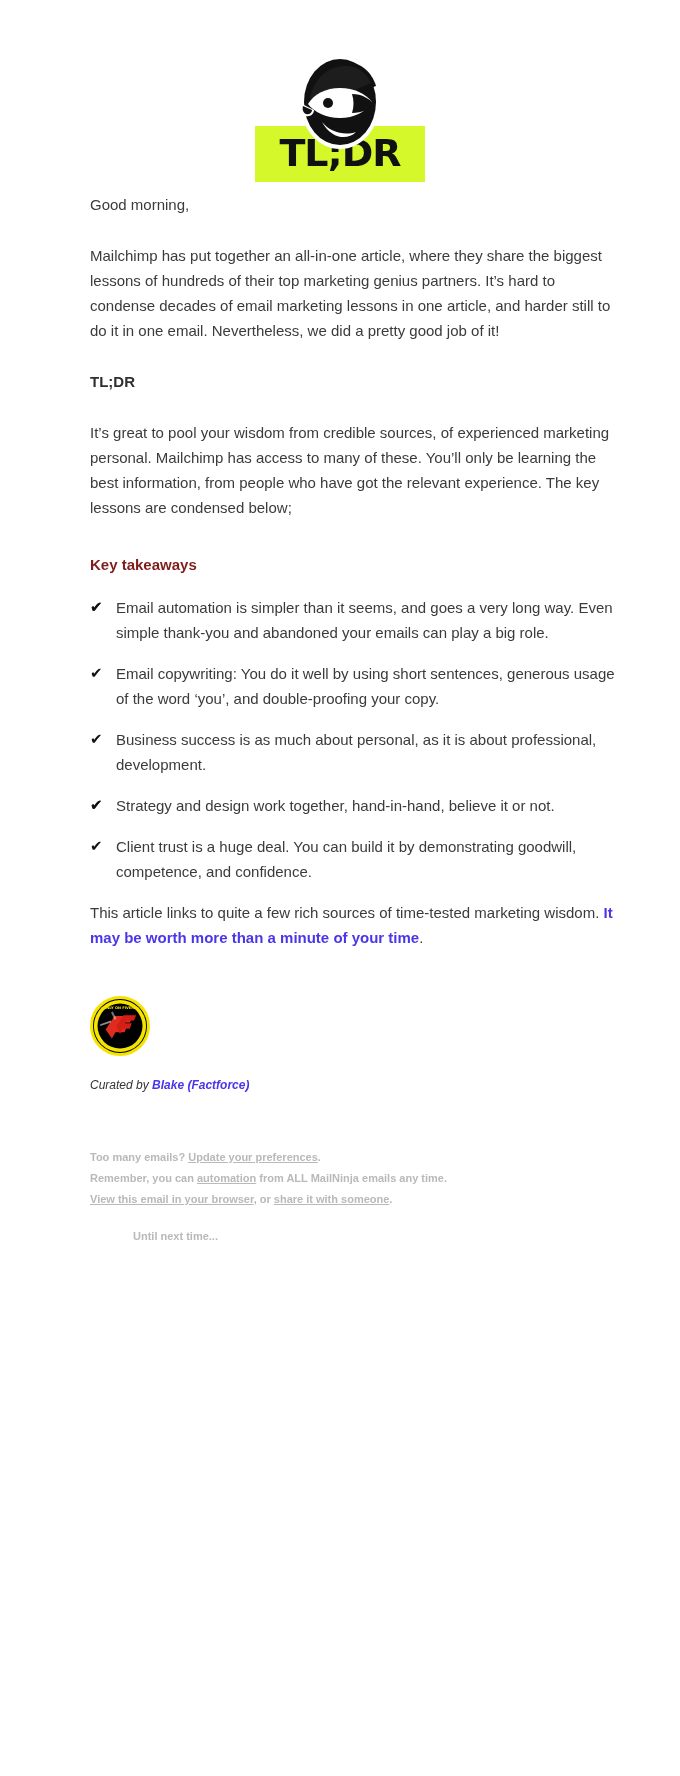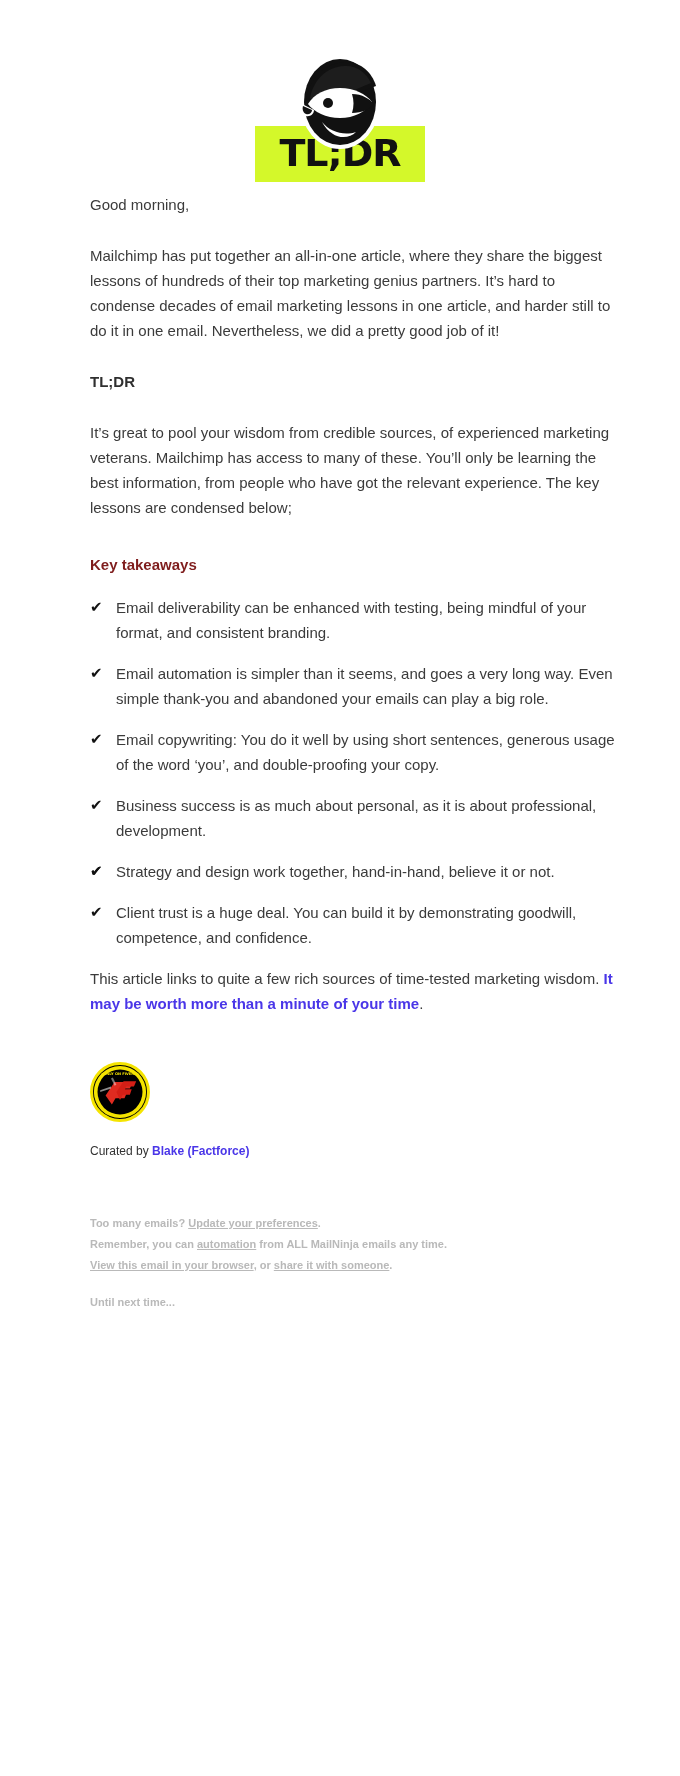--- a/index.html
+++ b/index.html
@@ -144,20 +144,21 @@
     left: 0;
     top: 0;
     width: 100%;
     height: 100%;
   }
   .curated-line {
     margin-top: 20px;
     font-size: 12px;
     line-height: 18px;
     color: #333333;
+    font-style: italic;
   }
   a.curator-link {
     color: #4a36e8;
     font-weight: bold;
     text-decoration: none;
   }
 
   
   .footer {
     margin-top: 54px;
@@ -165,20 +166,21 @@
   }
   .footer p {
     font-size: 11px;
     line-height: 19px;
     color: #b9b9b9;
     margin: 0 0 2px 0;
     font-weight: bold;
   }
   .footer p.spaced {
     margin-top: 18px;
+    margin-left: 43px;
   }
   .footer a {
     color: #b9b9b9;
     text-decoration: underline;
   }
 </style>
 </head>
 <body>
 
 <div class="email-wrap">
@@ -205,28 +207,27 @@
   </div>
 
   <div class="content">
 
     <p class="para greeting">Good morning,</p>
 
     <p class="para">Mailchimp has put together an all-in-one article, where they share the biggest lessons of hundreds of their top marketing genius partners. It’s hard to condense decades of email marketing lessons in one article, and harder still to do it in one email. Nevertheless, we did a pretty good job of it!</p>
 
     <h3 class="sub-head">TL;DR</h3>
 
-    <p class="para">It’s great to pool your wisdom from credible sources, of experienced marketing veterans. Mailchimp has access to many of these. You’ll only be learning the best information, from people who have got the relevant experience. The key lessons are condensed below;</p>
+    <p class="para">It’s great to pool your wisdom from credible sources, of experienced marketing personal. Mailchimp has access to many of these. You’ll only be learning the best information, from people who have got the relevant experience. The key lessons are condensed below;</p>
 
     <h3 class="takeaways-head">Key takeaways</h3>
 
     <ul class="takeaways">
       <li>
         <span class="tick">✔</span>
-        <span>Email deliverability can be enhanced with testing, being mindful of your format, and consistent branding.</span>
       </li>
       <li>
         <span class="tick">✔</span>
         <span>Email automation is simpler than it seems, and goes a very long way. Even simple thank-you and abandoned your emails can play a big role.</span>
       </li>
       <li>
         <span class="tick">✔</span>
         <span>Email copywriting: You do it well by using short sentences, generous usage of the word ‘you’, and double-proofing your copy.</span>
       </li>
       <li>

